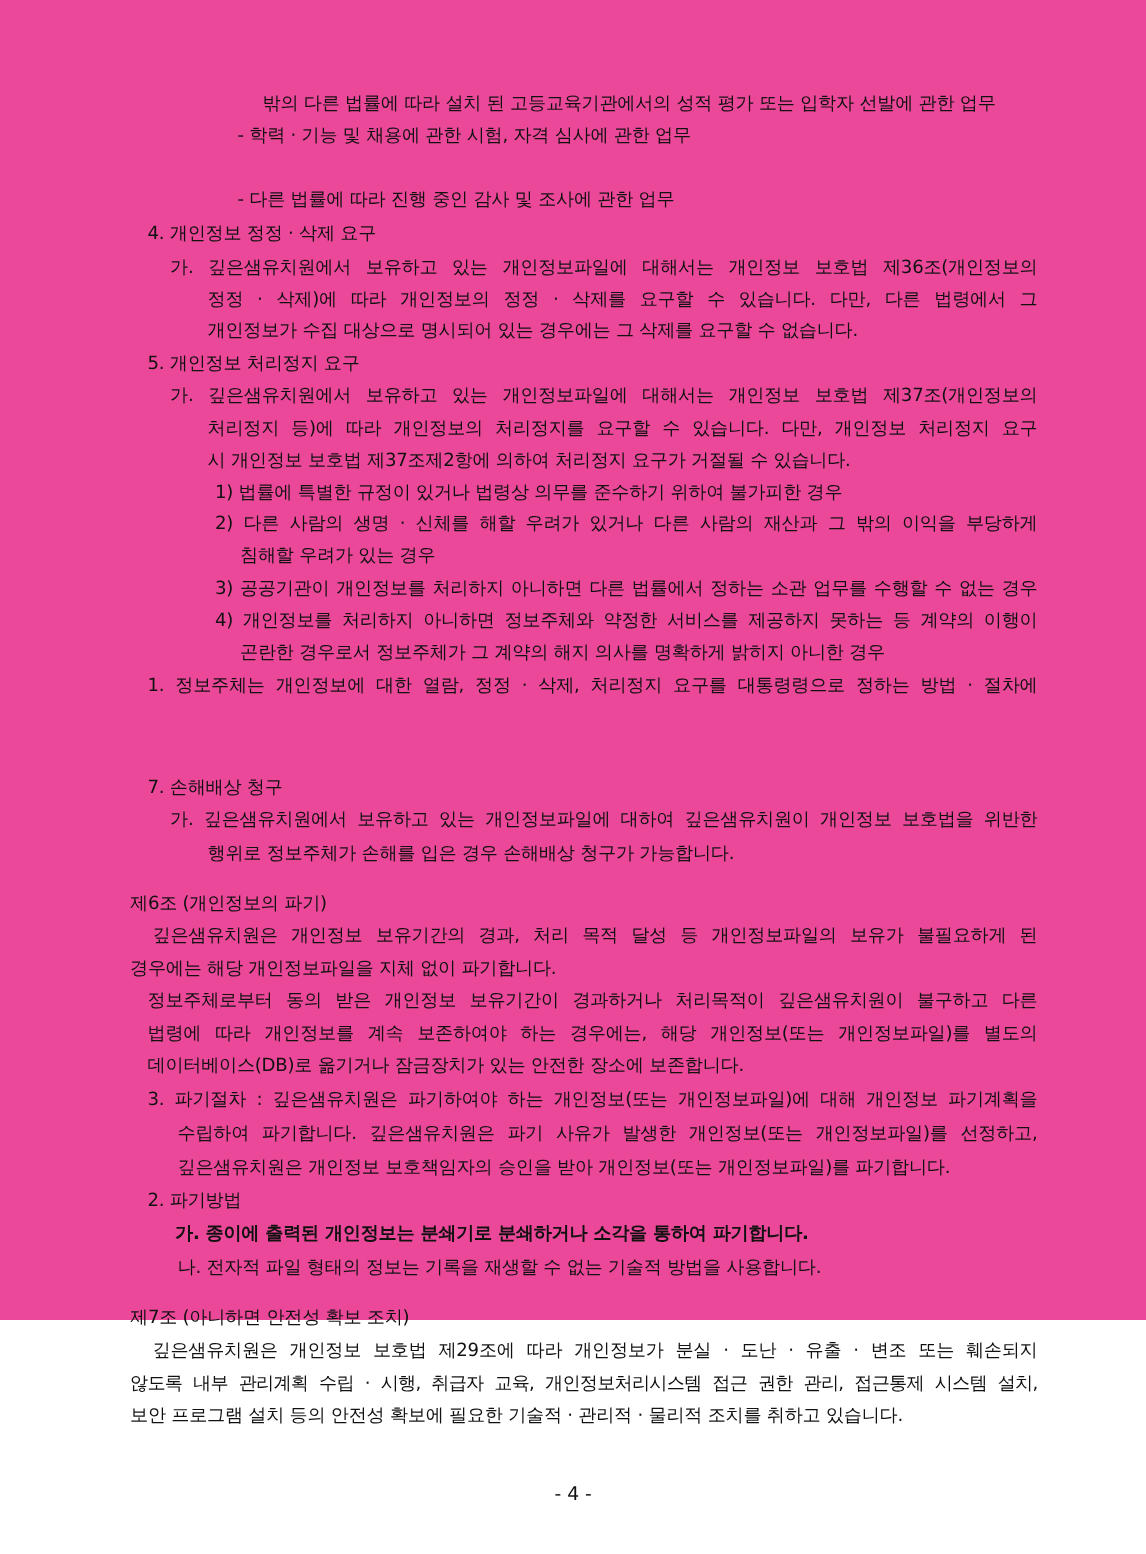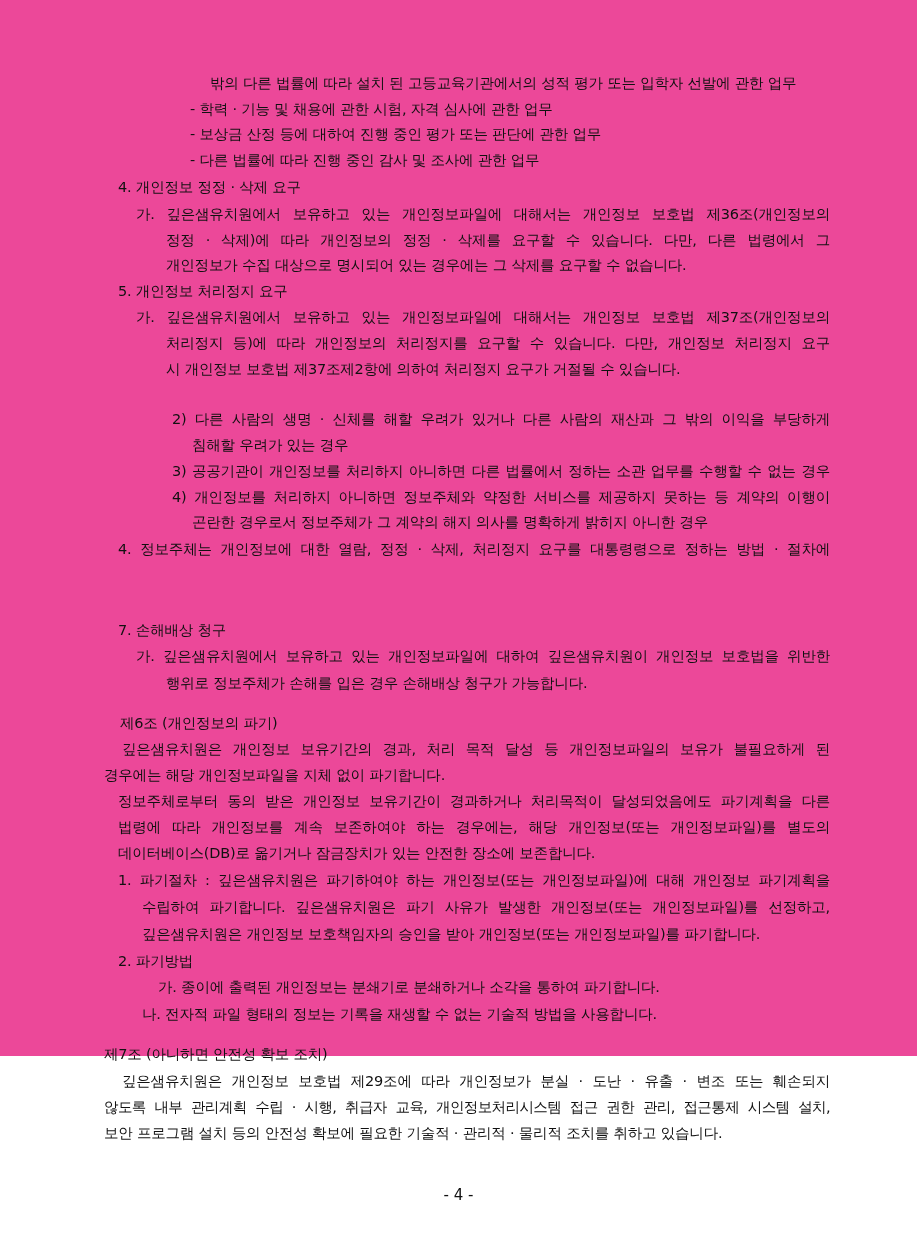--- a/index.html
+++ b/index.html
@@ -9,55 +9,55 @@
     .ln { position:absolute; white-space:nowrap; font-size:14.5px; line-height:20px; letter-spacing:-0.2px; }
     .just { text-align:justify; text-align-last:justify; }
     .pagenum { position:absolute; left:0; width:917px; top:1186px; text-align:center; font-size:15px; }
   </style>
 </head>
 <body>
 
 <div class="page">
   <div class="ln" style="left:210px;top:73px;width:620px;">밖의 다른 법률에 따라 설치 된 고등교육기관에서의 성적 평가 또는 입학자 선발에 관한 업무</div>
   <div class="ln" style="left:190px;top:99px;">- 학력 · 기능 및 채용에 관한 시험, 자격 심사에 관한 업무</div>
-  <div class="ln" style="left:190px;top:124px;">- 보상금 산정 등에 대하여 진행 중인 평가 또는 판단에 관한 업무</div>
   <div class="ln" style="left:190px;top:150px;">- 다른 법률에 따라 진행 중인 감사 및 조사에 관한 업무</div>
 
   <div class="ln" style="left:118px;top:177px;">4. 개인정보 정정 · 삭제 요구</div>
   <div class="ln just" style="left:136px;top:204px;width:694px;">가. 깊은샘유치원에서 보유하고 있는 개인정보파일에 대해서는 개인정보 보호법 제36조(개인정보의</div>
   <div class="ln just" style="left:166px;top:230px;width:664px;">정정 · 삭제)에 따라 개인정보의 정정 · 삭제를 요구할 수 있습니다. 다만, 다른 법령에서 그</div>
   <div class="ln" style="left:166px;top:255px;">개인정보가 수집 대상으로 명시되어 있는 경우에는 그 삭제를 요구할 수 없습니다.</div>
 
   <div class="ln" style="left:118px;top:281px;">5. 개인정보 처리정지 요구</div>
   <div class="ln just" style="left:136px;top:307px;width:694px;">가. 깊은샘유치원에서 보유하고 있는 개인정보파일에 대해서는 개인정보 보호법 제37조(개인정보의</div>
   <div class="ln just" style="left:166px;top:333px;width:664px;">처리정지 등)에 따라 개인정보의 처리정지를 요구할 수 있습니다. 다만, 개인정보 처리정지 요구</div>
   <div class="ln" style="left:166px;top:359px;">시 개인정보 보호법 제37조제2항에 의하여 처리정지 요구가 거절될 수 있습니다.</div>
+  <div class="ln" style="left:172px;top:384px;">1) 법률에 특별한 규정이 있거나 법령상 의무를 준수하기 위하여 불가피한 경우</div>
   <div class="ln just" style="left:172px;top:409px;width:658px;">2) 다른 사람의 생명 · 신체를 해할 우려가 있거나 다른 사람의 재산과 그 밖의 이익을 부당하게</div>
   <div class="ln" style="left:192px;top:435px;">침해할 우려가 있는 경우</div>
   <div class="ln just" style="left:172px;top:461px;width:658px;">3) 공공기관이 개인정보를 처리하지 아니하면 다른 법률에서 정하는 소관 업무를 수행할 수 없는 경우</div>
   <div class="ln just" style="left:172px;top:487px;width:658px;">4) 개인정보를 처리하지 아니하면 정보주체와 약정한 서비스를 제공하지 못하는 등 계약의 이행이</div>
   <div class="ln" style="left:192px;top:512px;">곤란한 경우로서 정보주체가 그 계약의 해지 의사를 명확하게 밝히지 아니한 경우</div>
 
-  <div class="ln just" style="left:118px;top:539px;width:712px;">4. 정보주체는 개인정보에 대한 열람, 정정 · 삭제, 처리정지 요구를 대통령령으로 정하는 방법 · 절차에</div>
+  <div class="ln just" style="left:118px;top:539px;width:712px;">1. 정보주체는 개인정보에 대한 열람, 정정 · 삭제, 처리정지 요구를 대통령령으로 정하는 방법 · 절차에</div>
 
   <div class="ln" style="left:118px;top:620px;">7. 손해배상 청구</div>
   <div class="ln just" style="left:136px;top:646px;width:694px;">가. 깊은샘유치원에서 보유하고 있는 개인정보파일에 대하여 깊은샘유치원이 개인정보 보호법을 위반한</div>
   <div class="ln" style="left:166px;top:673px;">행위로 정보주체가 손해를 입은 경우 손해배상 청구가 가능합니다.</div>
 
-  <div class="ln" style="left:104px;top:713px;margin-left:16px;">제6조 (개인정보의 파기)</div>
+  <div class="ln" style="left:104px;top:713px;">제6조 (개인정보의 파기)</div>
   <div class="ln just" style="left:122px;top:739px;width:708px;">깊은샘유치원은 개인정보 보유기간의 경과, 처리 목적 달성 등 개인정보파일의 보유가 불필요하게 된</div>
   <div class="ln" style="left:104px;top:765px;">경우에는 해당 개인정보파일을 지체 없이 파기합니다.</div>
-  <div class="ln just" style="left:118px;top:791px;width:712px;">정보주체로부터 동의 받은 개인정보 보유기간이 경과하거나 처리목적이 달성되었음에도 파기계획을 다른</div>
+  <div class="ln just" style="left:118px;top:791px;width:712px;">정보주체로부터 동의 받은 개인정보 보유기간이 경과하거나 처리목적이 깊은샘유치원이 불구하고 다른</div>
   <div class="ln just" style="left:118px;top:817px;width:712px;">법령에 따라 개인정보를 계속 보존하여야 하는 경우에는, 해당 개인정보(또는 개인정보파일)를 별도의</div>
   <div class="ln" style="left:118px;top:843px;">데이터베이스(DB)로 옮기거나 잠금장치가 있는 안전한 장소에 보존합니다.</div>
-  <div class="ln just" style="left:118px;top:870px;width:712px;">1. 파기절차 : 깊은샘유치원은 파기하여야 하는 개인정보(또는 개인정보파일)에 대해 개인정보 파기계획을</div>
+  <div class="ln just" style="left:118px;top:870px;width:712px;">3. 파기절차 : 깊은샘유치원은 파기하여야 하는 개인정보(또는 개인정보파일)에 대해 개인정보 파기계획을</div>
   <div class="ln just" style="left:142px;top:897px;width:688px;">수립하여 파기합니다. 깊은샘유치원은 파기 사유가 발생한 개인정보(또는 개인정보파일)를 선정하고,</div>
   <div class="ln" style="left:142px;top:924px;">깊은샘유치원은 개인정보 보호책임자의 승인을 받아 개인정보(또는 개인정보파일)를 파기합니다.</div>
   <div class="ln" style="left:118px;top:951px;">2. 파기방법</div>
-  <div class="ln" style="left:158px;top:977px;">가. 종이에 출력된 개인정보는 분쇄기로 분쇄하거나 소각을 통하여 파기합니다.</div>
+  <div class="ln" style="left:140px;top:977px;font-weight:bold;">가. 종이에 출력된 개인정보는 분쇄기로 분쇄하거나 소각을 통하여 파기합니다.</div>
   <div class="ln" style="left:142px;top:1004px;">나. 전자적 파일 형태의 정보는 기록을 재생할 수 없는 기술적 방법을 사용합니다.</div>
 
   <div class="ln" style="left:104px;top:1044px;">제7조 (아니하면 안전성 확보 조치)</div>
   <div class="ln just" style="left:122px;top:1071px;width:708px;">깊은샘유치원은 개인정보 보호법 제29조에 따라 개인정보가 분실 · 도난 · 유출 · 변조 또는 훼손되지</div>
   <div class="ln just" style="left:104px;top:1097px;width:726px;letter-spacing:-0.6px;">않도록 내부 관리계획 수립 · 시행, 취급자 교육, 개인정보처리시스템 접근 권한 관리, 접근통제 시스템 설치,</div>
   <div class="ln" style="left:104px;top:1123px;">보안 프로그램 설치 등의 안전성 확보에 필요한 기술적 · 관리적 · 물리적 조치를 취하고 있습니다.</div>
 
   <div class="pagenum">- 4 -</div>
 </div>
 

